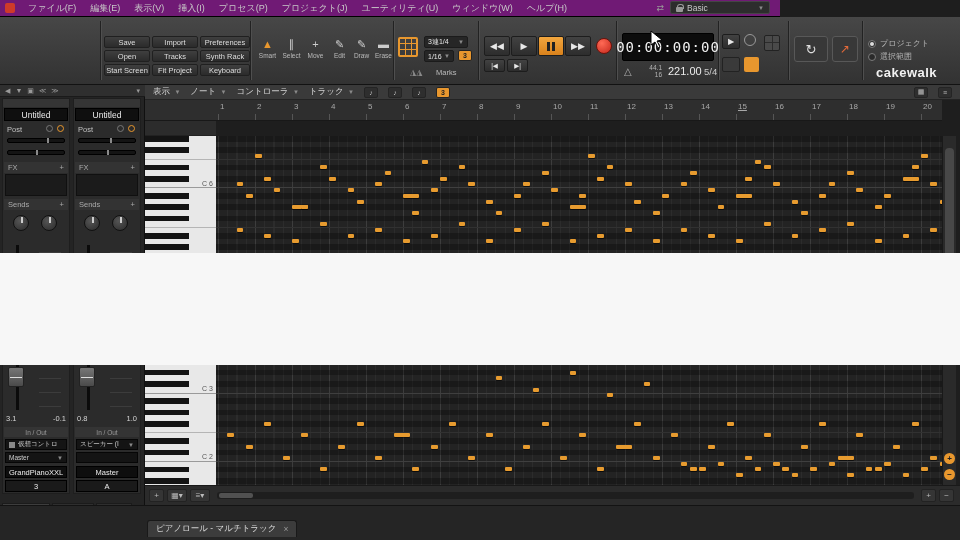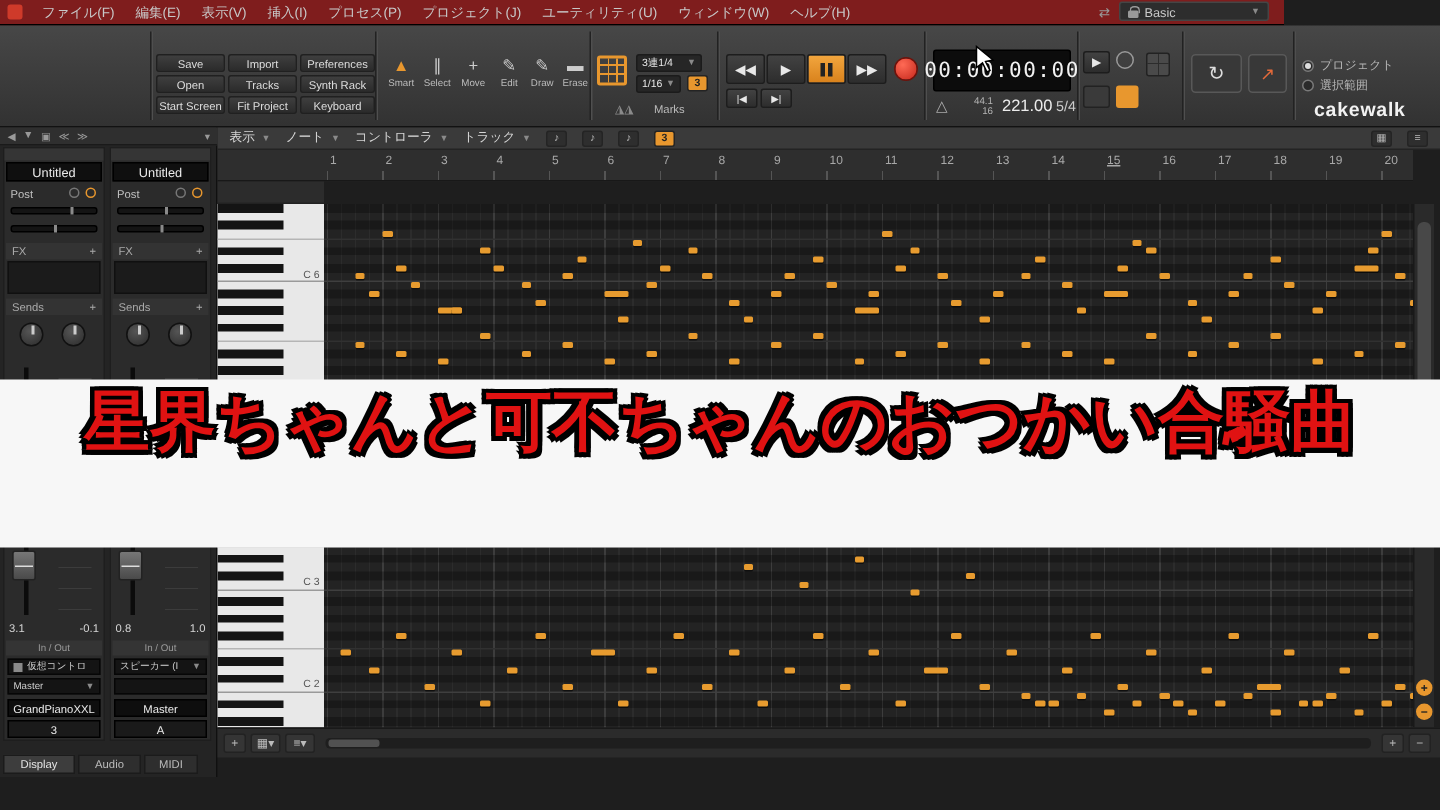--- a/index.html
+++ b/index.html
@@ -1,21 +1,21 @@
 <!DOCTYPE html>
 <html><head>
 <meta charset="utf-8">
 <style>
   *{margin:0;padding:0;box-sizing:border-box}
   html,body{width:960px;height:540px;overflow:hidden;background:#000;
     font-family:"Liberation Sans","DejaVu Sans",sans-serif}
   #app{position:relative;width:960px;height:540px;background:#1e1e1e;overflow:hidden;color:#ccc}
   .abs{position:absolute}
   
-  .menubar{left:0;top:0;width:856px;height:17px;background:#7f1d1d;border-bottom:1px solid #000;
+  .menubar{left:0;top:0;width:780px;height:17px;background:#701a75;border-bottom:1px solid #000;
     display:flex;align-items:center;font-size:9px;color:#c8c8c8}
   .appicon{width:10px;height:10px;background:#cf3a2a;border-radius:2px;margin:0 6px 0 5px}
   .menuitem{padding:2px 7px;cursor:default}
   .wsbox{display:flex;align-items:center;gap:4px;background:#2d2d2d;border:1px solid #454545;
     height:13px;padding:0 5px;border-radius:2px;font-size:8.5px}
   .lock{width:7px;height:5px;background:#999;border-radius:1px;position:relative;margin-top:3px}
   .lock:before{content:"";position:absolute;left:1px;top:-3px;width:5px;height:4px;
     border:1px solid #999;border-bottom:none;border-radius:3px 3px 0 0}
   
   .controlbar{left:0;top:17px;width:960px;height:68px;background:linear-gradient(#474747,#323232);
@@ -692,22 +692,27 @@
     <div class="hchip" style="left:4px">+</div>
     <div class="hchip" style="left:22px;width:20px">▦▾</div>
     <div class="hchip" style="left:45px;width:20px">≡▾</div>
     <div class="htrack">
       <div class="hthumb"></div>
       </div>
     <div class="hchip" style="right:24px">+</div>
     <div class="hchip" style="right:6px">−</div>
   </div>
 
+  <div class="abs bottombar">
+    <div class="doctab">
+      <span>ピアノロール - マルチトラック</span>
+      <span style="color:#999">×</span>
+    </div>
+  </div>
 
   <div class="abs overlay">
-    <div class="ov2">星界ちゃんと可不ちゃんのおつかい合騒曲</div>
   </div>
 
   <svg class="abs cursor" style="left:650px;top:30px" width="13" height="19">
     <polygon points="1,1 1,15 5,12 8,18 10,17 7,11 12,10" fill="#fff" stroke="#000" stroke-width="1"></polygon>
   </svg>
 
 </div>
 
 </body></html>

